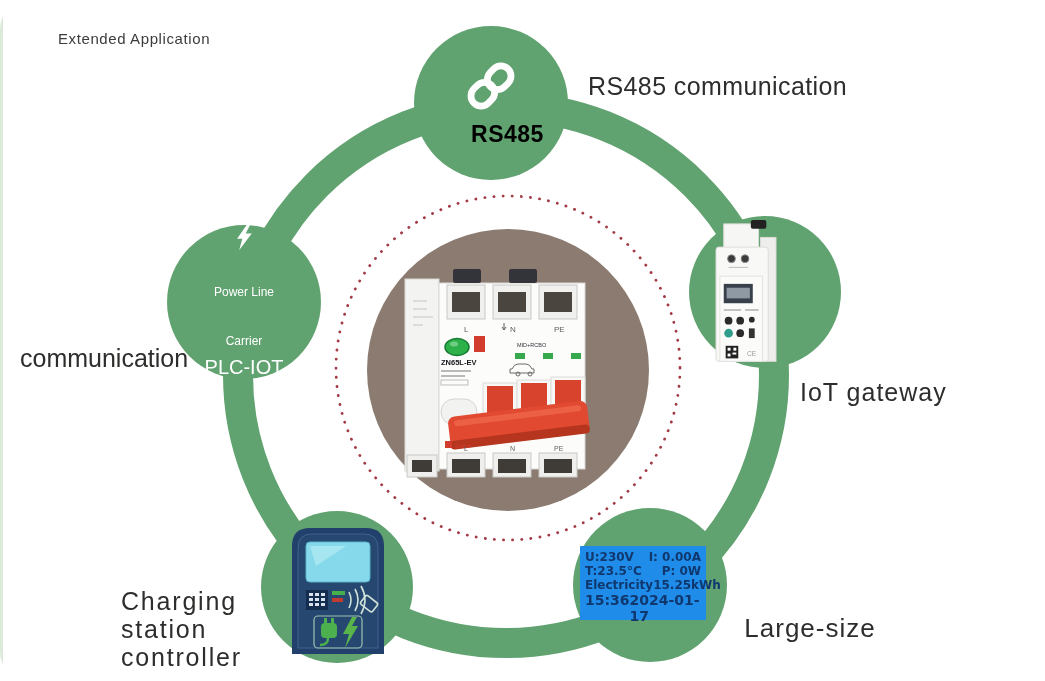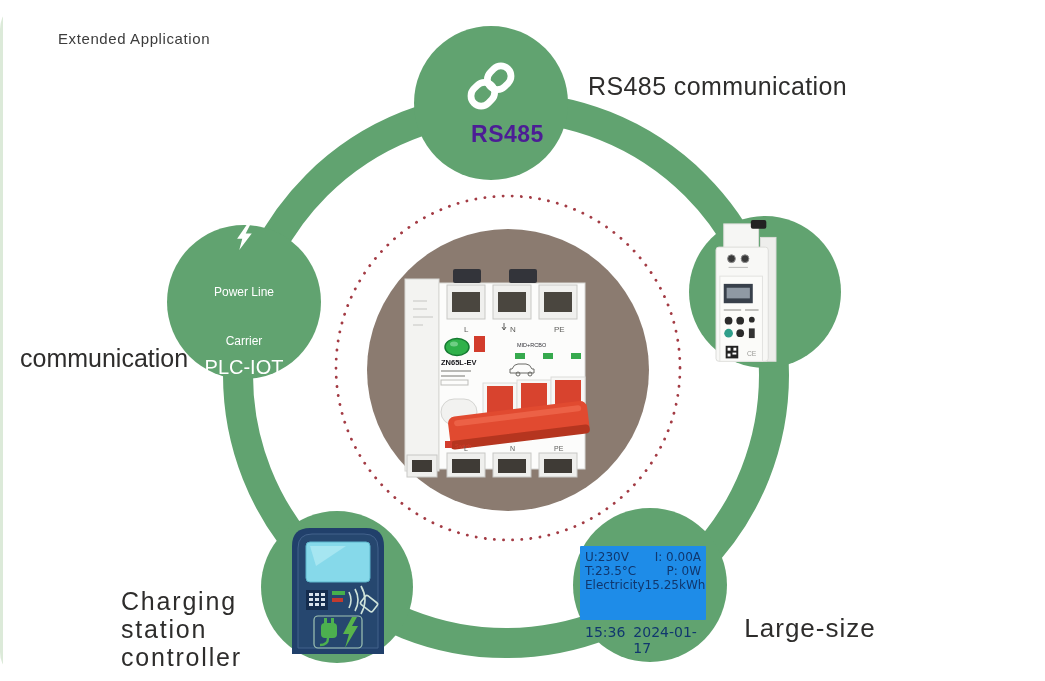--- a/index.html
+++ b/index.html
@@ -15,38 +15,38 @@
   .ring-layer{position:absolute;left:0;top:0;}
   .node{
     position:absolute;border-radius:50%;background:#61a370;
     display:flex;flex-direction:column;align-items:center;justify-content:center;
   }
   .node-rs485{left:414px;top:26px;width:154px;height:154px;}
   .node-plc{left:167px;top:225px;width:154px;height:154px;}
   .node-iot{left:689px;top:216px;width:152px;height:152px;}
   .node-charging{left:261px;top:511px;width:152px;height:152px;}
   .node-lcd{left:573px;top:508px;width:154px;height:154px;}
-  .node-badge{color:#4c1d95;font-size:23px;font-weight:600;margin-top:8px;letter-spacing:.5px;margin-left:33px;}
+  .node-badge{color:#000000;font-size:23px;font-weight:600;margin-top:8px;letter-spacing:.5px;margin-left:33px;}
   .plc-lines{color:#ffffff;text-align:center;margin-top:4px;}
   .plc-line{font-size:12px;line-height:21px;margin-top:28px;}
   .plc-sub{font-size:20px;line-height:24px;margin-top:3px;}
   .caption{position:absolute;font-size:25px;line-height:33px;color:#2e2d2c;font-weight:500;margin-top:10px;}
   .caption-rs485{left:588px;top:60px;letter-spacing:.4px;}
   .caption-hplc{left:20px;top:331px;line-height:34px;}
   .caption-iot{left:800px;top:366px;letter-spacing:1px;}
   .caption-lcd{left:726px;top:602px;width:168px;text-align:center;font-size:26px;letter-spacing:1px;}
   .caption-charging{left:121px;top:577px;line-height:28px;letter-spacing:1.8px;}
   .lcd-screen{
     position:absolute;left:7px;top:38px;width:126px;height:74px;background:#1e8ce8;
     box-sizing:border-box;padding:4px 5px 3px 5px;display:flex;flex-direction:column;
     justify-content:space-between;font-family:"DejaVu Sans",sans-serif;
-    font-weight:normal;color:#10376e;border-radius:1px;
+    font-weight:bold;color:#10376e;border-radius:1px;
   }
   .lcd-row{display:flex;justify-content:space-between;font-size:12px;line-height:14px;}
-  .lcd-row-time{display:flex;gap:8px;font-size:14px;line-height:16px;margin-top:32px;}
+  .lcd-row-time{display:flex;gap:0;font-size:14px;line-height:16px;}
   svg text{font-family:"Liberation Sans",sans-serif;}
 </style>
 </head>
 <body>
 
 <div class="canvas">
   <div class="edge-strip"></div>
 
   <div class="page-title">Extended Application</div>
 
@@ -241,20 +241,21 @@
       </div>
     </div>
   </div>
 
   <div class="caption caption-rs485">RS485 communication</div>
 
   <div class="caption caption-hplc">
     <div>communication</div>
   </div>
 
+  <div class="caption caption-iot">IoT gateway</div>
 
   <div class="caption caption-lcd">
     <div>Large-size</div>
   </div>
 
   <div class="caption caption-charging">
     <div>Charging</div>
     <div>station</div>
     <div>controller</div>
   </div>

